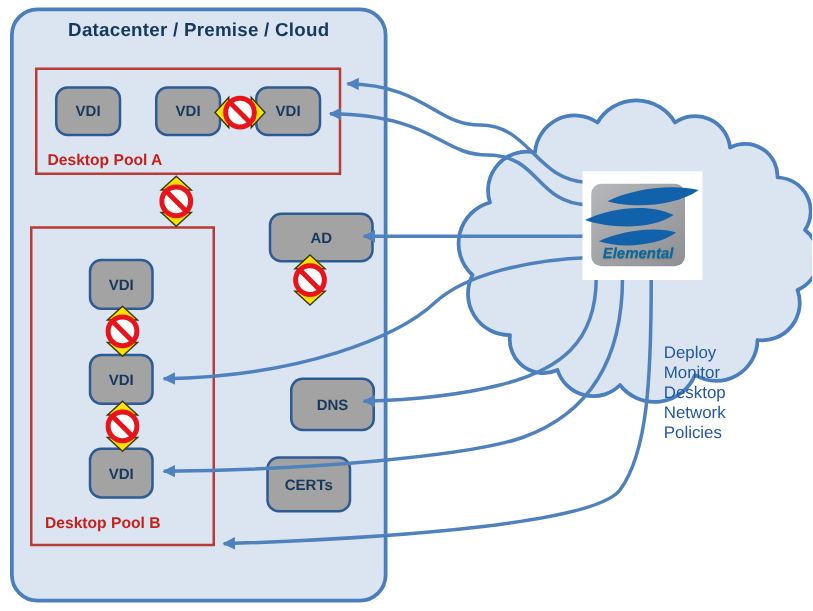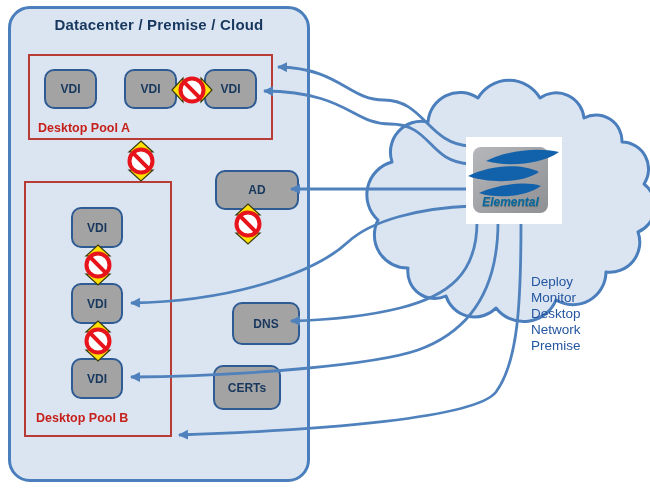--- a/index.html
+++ b/index.html
@@ -135,16 +135,16 @@
       </g>
     </svg>
     <div class="logo-text">Elemental</div>
   </div>
 
   <div class="caption">
     <div>Deploy</div>
     <div>Monitor</div>
     <div>Desktop</div>
     <div>Network</div>
-    <div>Premise</div>
+    <div>Policies</div>
   </div>
 
 </div>
 
 </body></html>

